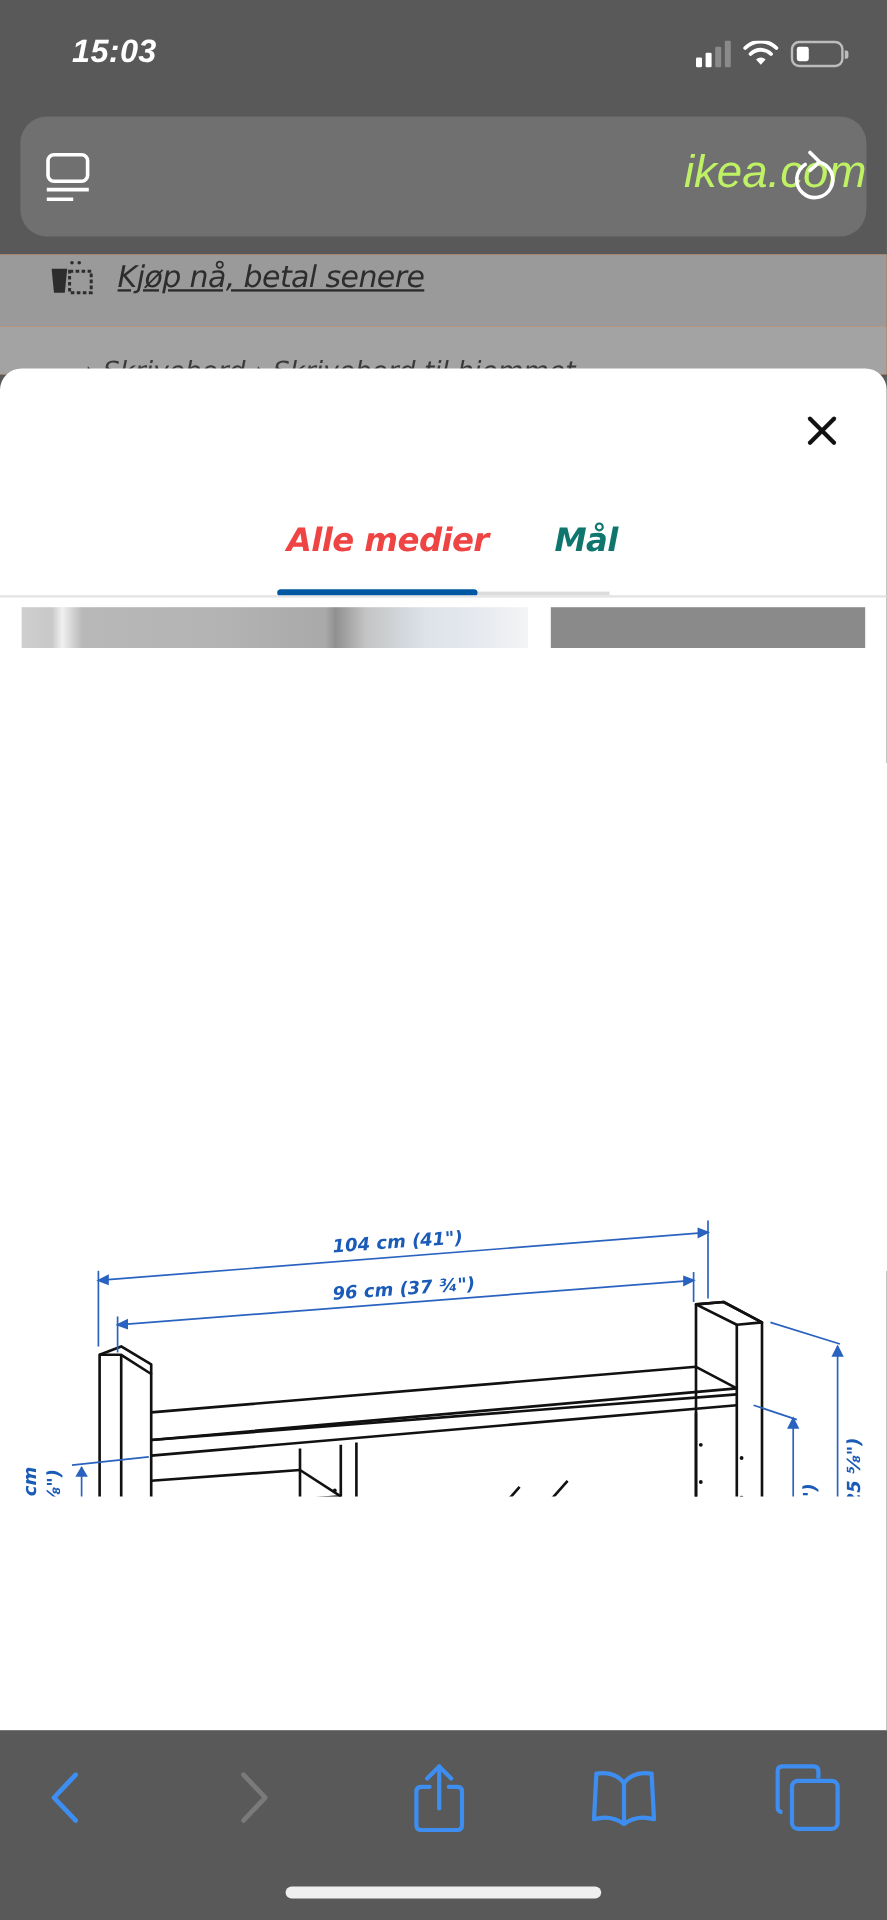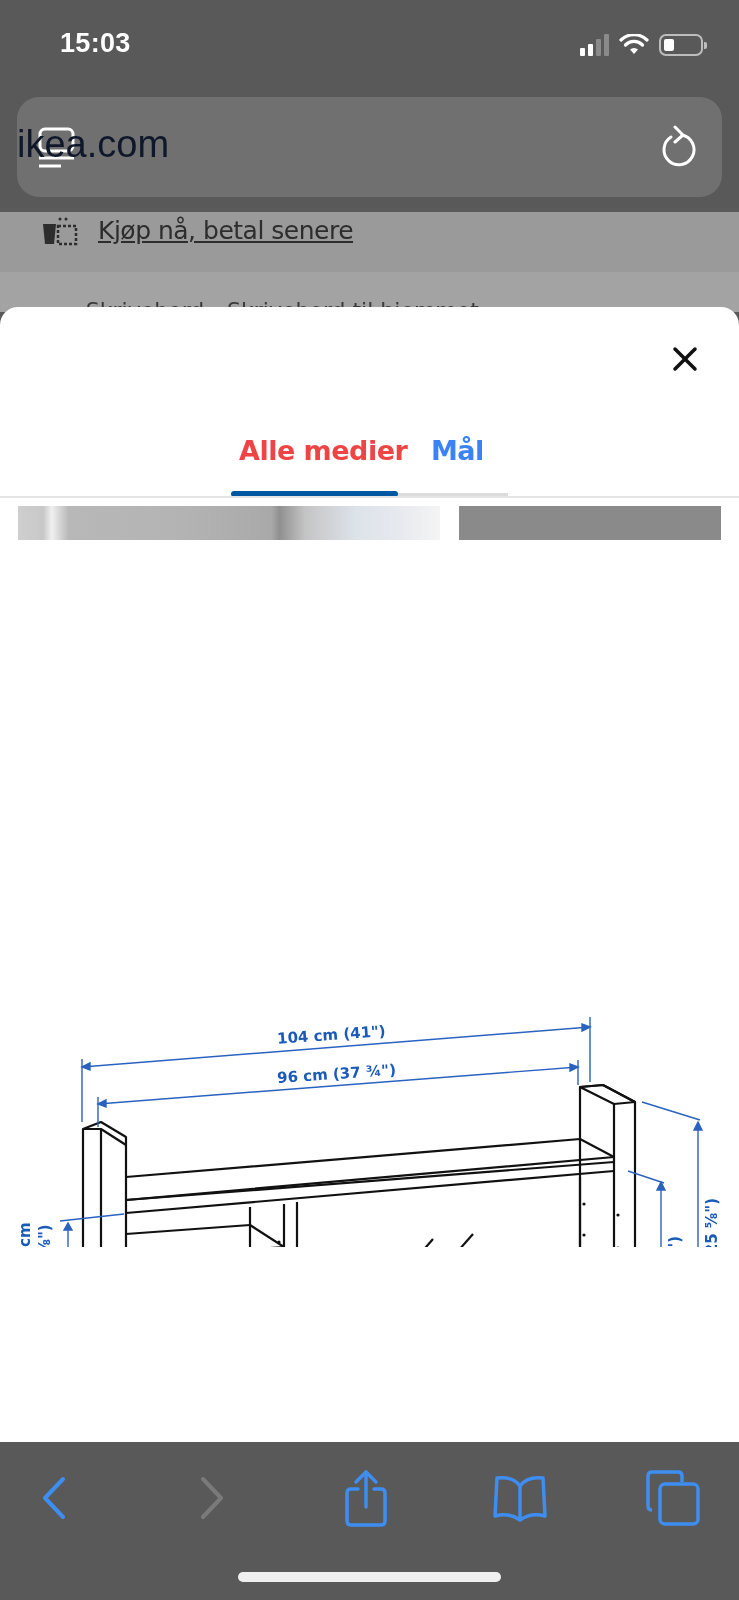--- a/index.html
+++ b/index.html
@@ -1,50 +1,50 @@
 <!DOCTYPE html>
 <html><head>
 <meta charset="utf-8">
 <style>
   * { box-sizing: border-box; margin: 0; padding: 0; }
   html, body { width: 739px; height: 1600px; overflow: hidden; background: #595959; font-family: "Liberation Sans", sans-serif; }
-  .screen { position: relative; width: 739px; height: 1600px; }
+  .screen { position: relative; width: 739px; height: 1600px; font-style: italic; }
 
   
   .status-bar { position: absolute; top: 0; left: 0; width: 739px; height: 90px; background: #595959; }
   .status-time { position: absolute; left: 60px; top: 28px; color: #fff; font-size: 27px; font-weight: 600; letter-spacing: 0.3px; }
   .status-icons { position: absolute; right: 36px; top: 34px; display: flex; align-items: center; gap: 10px; }
   .signal { display: flex; align-items: flex-end; gap: 3px; height: 22px; }
   .signal span { width: 5px; background: #fff; border-radius: 1px; }
   .signal span.dim { background: #8a8a8a; }
   .battery { width: 44px; height: 22px; border: 2px solid #bdbdbd; border-radius: 7px; position: relative; }
   .battery::after { content: ""; position: absolute; right: -6px; top: 6px; width: 3px; height: 7px; background: #bdbdbd; border-radius: 0 2px 2px 0; }
   .battery .level { position: absolute; left: 3px; top: 3px; width: 10px; height: 12px; background: #fff; border-radius: 2px; }
 
   
   .url-bar { position: absolute; left: 17px; top: 97px; width: 705px; height: 100px; background: #707070; border-radius: 22px; }
-  .url-text { position: absolute; left: 0; right: 0; top: 26px; text-align: left; color: #0f172a; font-size: 38px; }
+  .url-text { position: absolute; left: 0; right: 0; top: 26px; text-align: right; color: #bef264; font-size: 38px; }
   .reader-icon { position: absolute; left: 20px; top: 30px; width: 40px; height: 42px; }
   .reload-icon { position: absolute; right: 24px; top: 28px; width: 40px; height: 44px; }
 
   
   .bg-page { position: absolute; left: 0; top: 212px; width: 739px; height: 100px; background: #f97316; }
   .bg-page .row1 { position: absolute; left: 0; top: 0; width: 739px; height: 60px; background: #9a9a9a; }
   .bg-page .row2 { position: absolute; left: 0; top: 60px; width: 739px; height: 40px; background: #a3a3a3; }
   .bnpl-icon { position: absolute; left: 40px; top: 4px; width: 40px; height: 32px; }
   .bnpl-link { position: absolute; left: 98px; top: 4px; font-size: 25px; color: #2d2d2d; text-decoration: underline; font-family: "DejaVu Sans", sans-serif; letter-spacing: -0.5px; }
   .crumbs { position: absolute; left: 70px; top: 86px; font-size: 22px; color: #3a3a3a; font-family: "DejaVu Sans", sans-serif; white-space: nowrap; }
 
   
   .modal { position: absolute; left: 0; top: 307px; width: 739px; height: 1135px; background: #fff; border-radius: 18px 18px 0 0; overflow: hidden; }
   .close-btn { position: absolute; right: 34px; top: 32px; width: 40px; height: 40px; }
   .tabs { position: absolute; left: 0; top: 120px; width: 739px; height: 70px; }
   .tab { position: absolute; top: 8px; font-size: 27px; font-weight: bold; font-family: "DejaVu Sans", sans-serif; letter-spacing: -0.5px; }
   .tab-alle { left: 239px; color: #ef4444; }
-  .tab-mal { left: 431px; color: #3b82f6; }
+  .tab-mal { left: 462px; color: #0f766e; }
   .tab-underline { position: absolute; left: 231px; top: 64px; width: 167px; height: 6px; background: #0058a3; border-radius: 3px; }
   .tab-track { position: absolute; left: 398px; top: 66px; width: 110px; height: 3px; background: #dcdcdc; }
   .divider { position: absolute; left: 0; top: 189px; width: 739px; height: 2px; background: #e4e4e4; }
 
   .thumbs { position: absolute; left: 18px; top: 199px; width: 703px; height: 34px; }
   .thumb1 { position: absolute; left: 0; top: 0; width: 422px; height: 34px;
     background: linear-gradient(90deg, #cfcfcf 0%, #c8c8c8 6%, #f0f0f0 8%, #b8b8b8 12%, #b3b3b3 40%, #a9a9a9 60%, #909090 62%, #c4c4c4 68%, #dde3ea 80%, #e6e9ee 90%, #f4f4f4 100%); }
   .thumb2 { position: absolute; left: 441px; top: 0; width: 262px; height: 34px; background: #8a8a8a; }
 
   .drawing { position: absolute; left: 0; top: 370px; width: 739px; height: 570px; }

